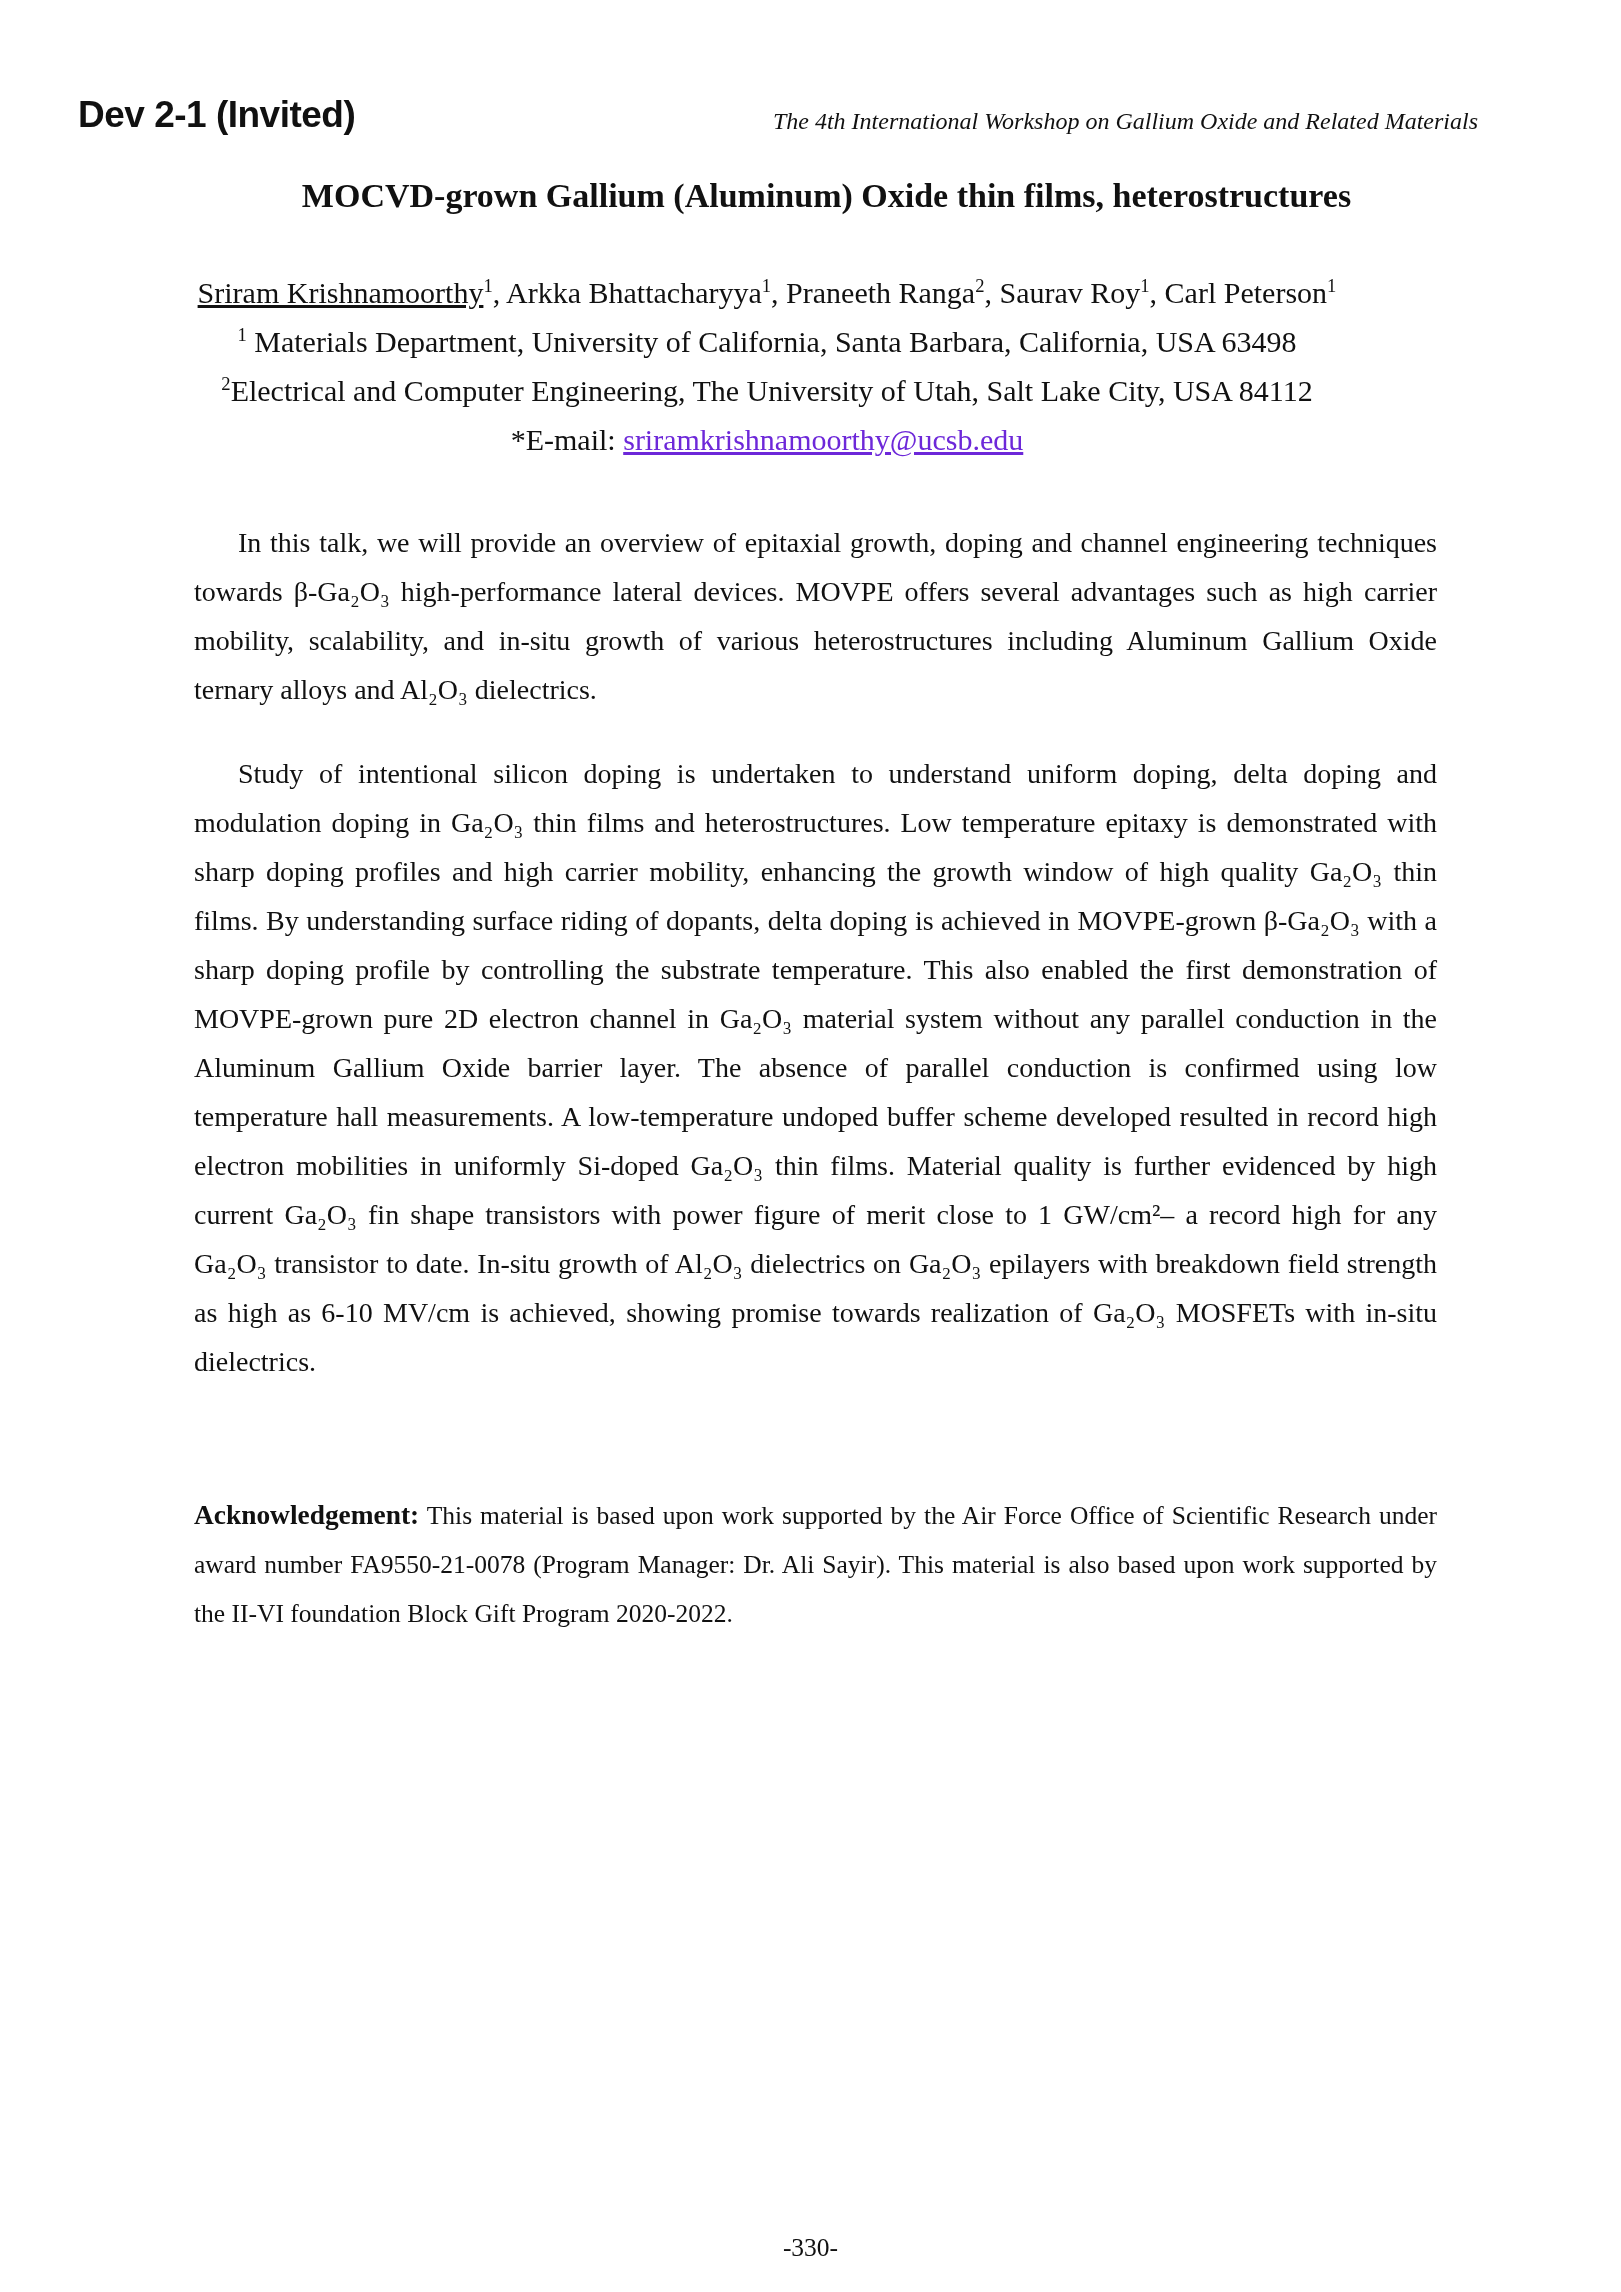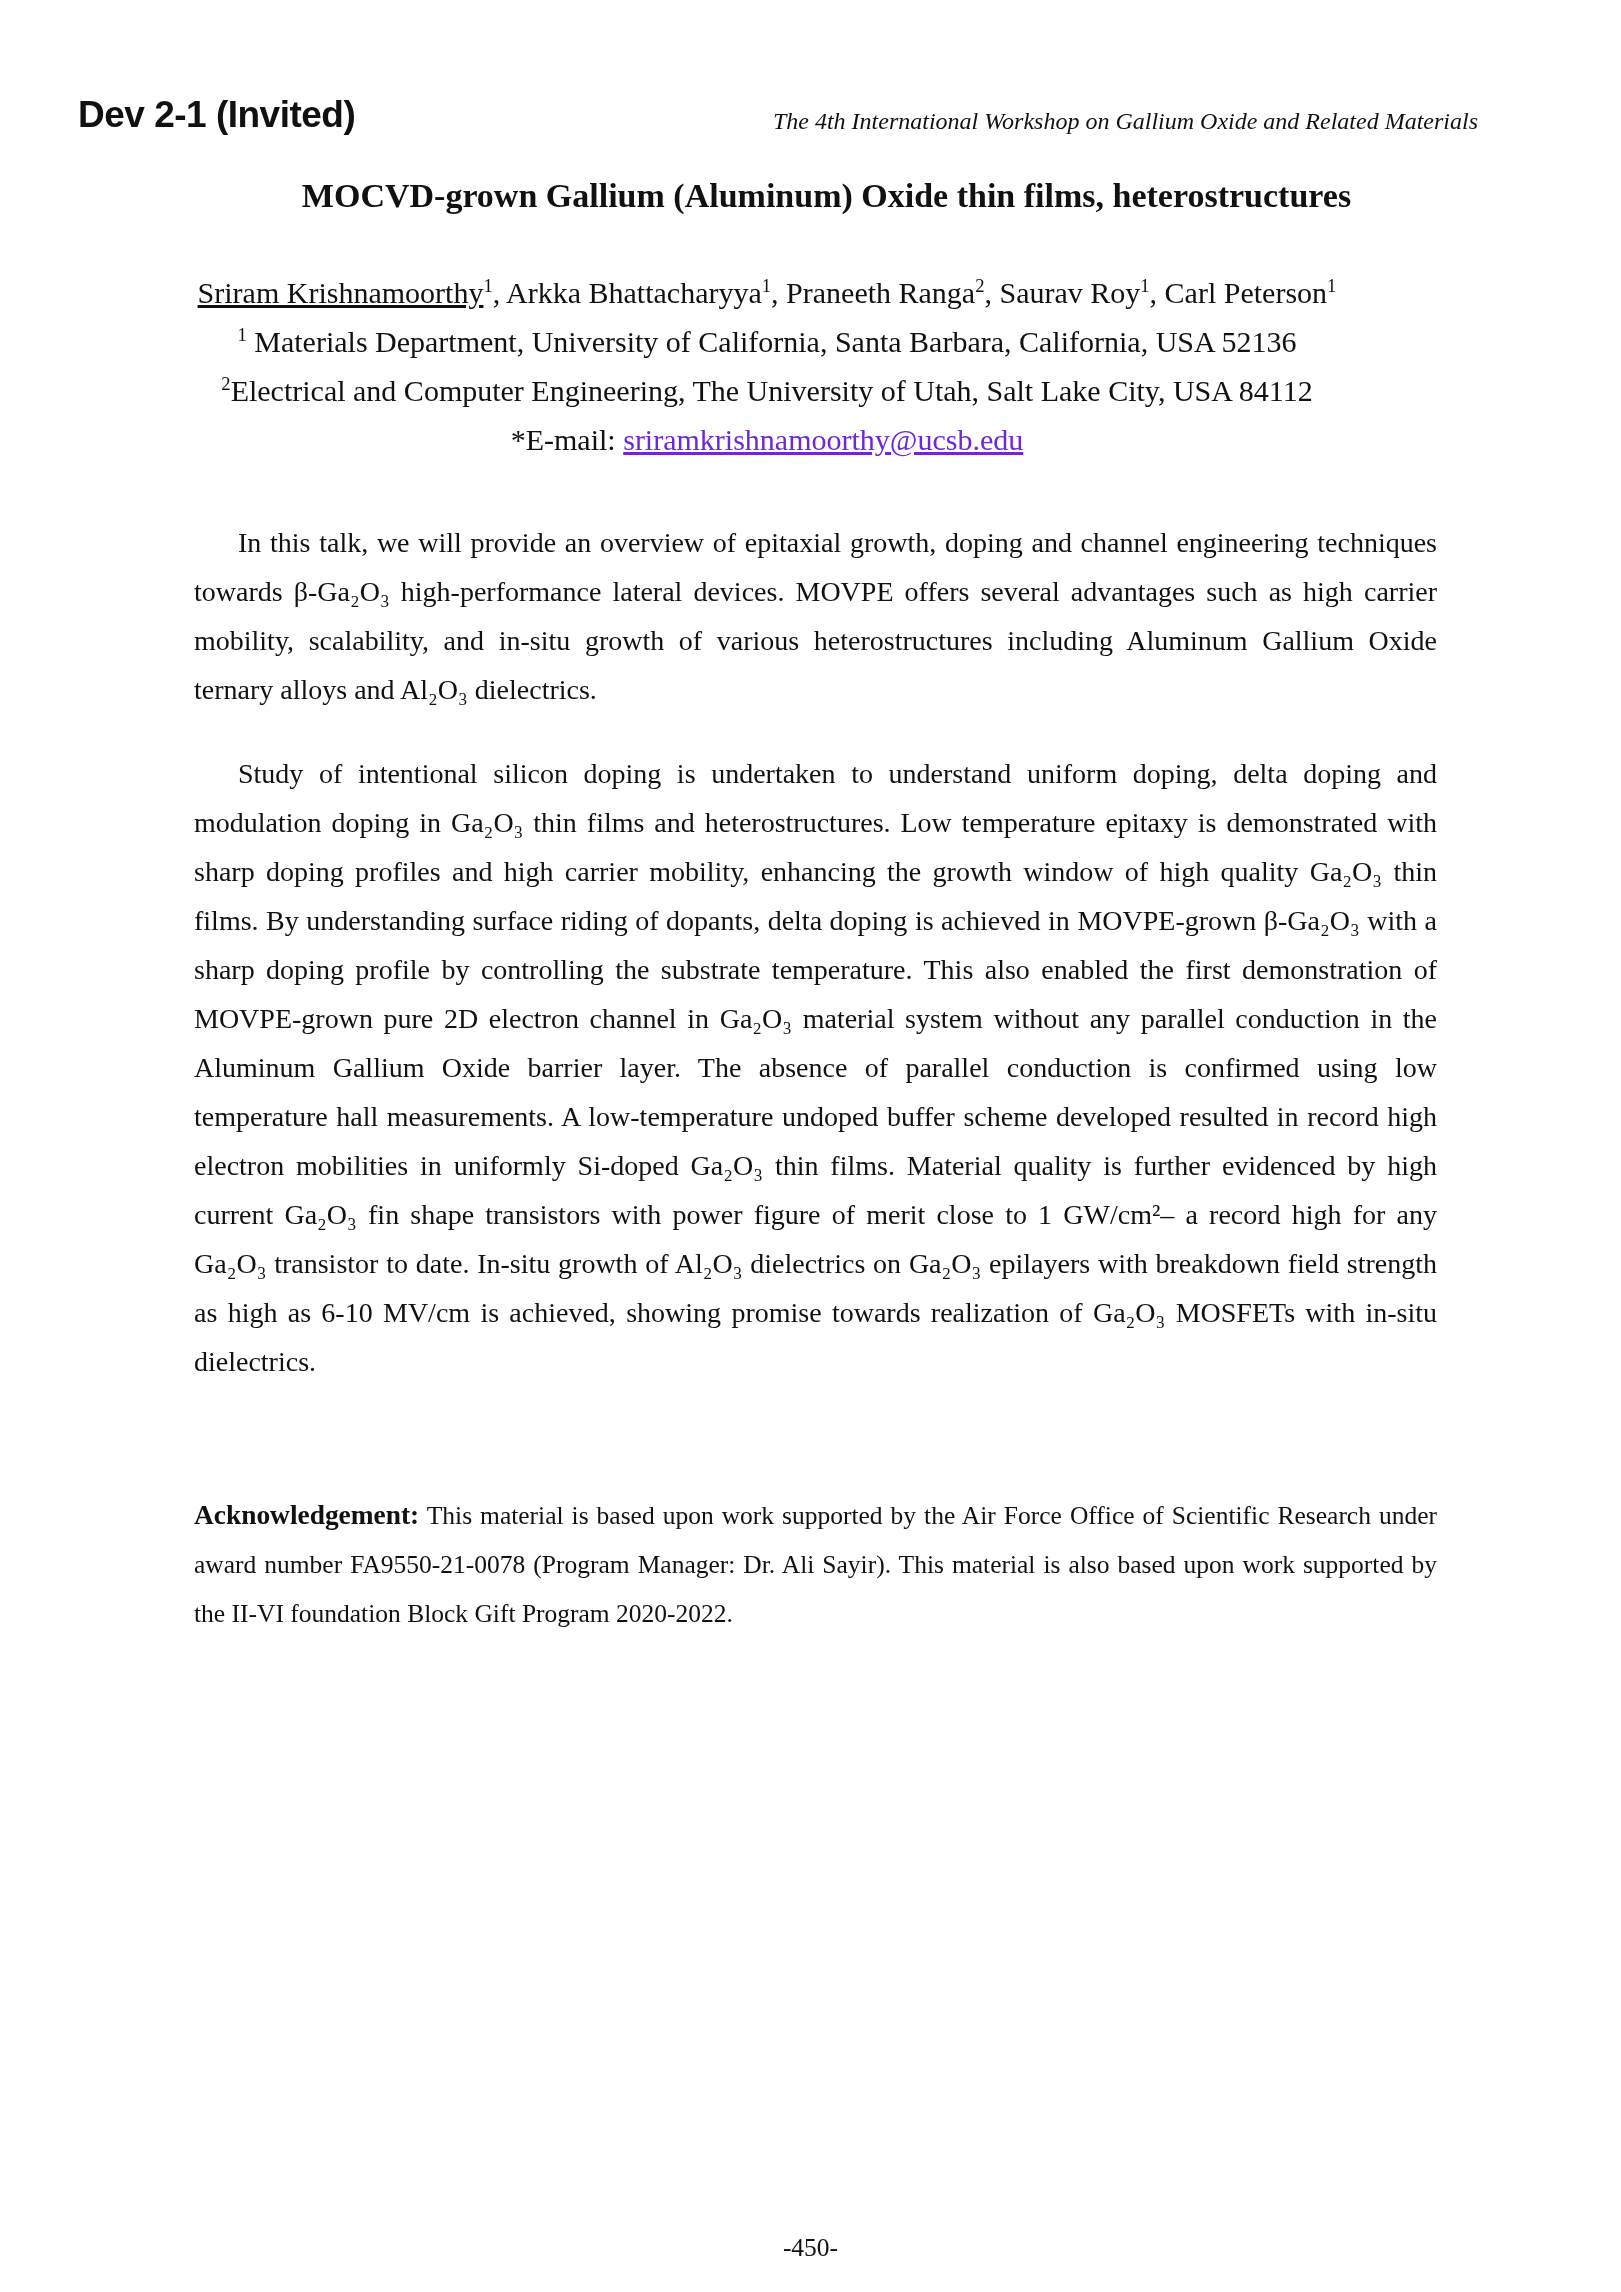--- a/index.html
+++ b/index.html
@@ -42,24 +42,24 @@
 </div>
 
 <div id="authors" class="centerline serif">
   <span class="presenter">Sriram Krishnamoorthy</span><sup>1</sup>,
   <span>Arkka Bhattacharyya</span><sup>1</sup>,
   <span>Praneeth Ranga</span><sup>2</sup>,
   <span>Saurav Roy</span><sup>1</sup>,
   <span>Carl Peterson</span><sup>1</sup>
 </div>
 
-<div id="aff1" class="centerline serif"><sup>1</sup><span> Materials Department, University of California, Santa Barbara, California, USA 52136</span></div>
+<div id="aff1" class="centerline serif"><sup>1</sup><span> Materials Department, University of California, Santa Barbara, California, USA 63498</span></div>
 <div id="aff2" class="centerline serif"><sup>2</sup><span>Electrical and Computer Engineering, The University of Utah, Salt Lake City, USA 84112</span></div>
 
 <div id="email-line" class="centerline serif"><span>*E-mail: </span><a class="email-link" href="mailto:sriramkrishnamoorthy@ucsb.edu">sriramkrishnamoorthy@ucsb.edu</a></div>
 
 <div id="para1" class="para serif">In this talk, we will provide an overview of epitaxial growth, doping and channel engineering techniques towards β-Ga₂O₃ high-performance lateral devices. MOVPE offers several advantages such as high carrier mobility, scalability, and in-situ growth of various heterostructures including Aluminum Gallium Oxide ternary alloys and Al₂O₃ dielectrics.</div>
 <div id="para2" class="para serif">Study of intentional silicon doping is undertaken to understand uniform doping, delta doping and modulation doping in Ga₂O₃ thin films and heterostructures. Low temperature epitaxy is demonstrated with sharp doping profiles and high carrier mobility, enhancing the growth window of high quality Ga₂O₃ thin films. By understanding surface riding of dopants, delta doping is achieved in MOVPE-grown β-Ga₂O₃ with a sharp doping profile by controlling the substrate temperature. This also enabled the first demonstration of MOVPE-grown pure 2D electron channel in Ga₂O₃ material system without any parallel conduction in the Aluminum Gallium Oxide barrier layer. The absence of parallel conduction is confirmed using low temperature hall measurements. A low-temperature undoped buffer scheme developed resulted in record high electron mobilities in uniformly Si-doped Ga₂O₃ thin films. Material quality is further evidenced by high current Ga₂O₃ fin shape transistors with power figure of merit close to 1 GW/cm²– a record high for any Ga₂O₃ transistor to date. In-situ growth of Al₂O₃ dielectrics on Ga₂O₃ epilayers with breakdown field strength as high as 6-10 MV/cm is achieved, showing promise towards realization of Ga₂O₃ MOSFETs with in-situ dielectrics.</div>
 
 <div id="ack" class="serif"><span class="ack-label">Acknowledgement:</span><span> This material is based upon work supported by the Air Force Office of Scientific Research under award number FA9550-21-0078 (Program Manager: Dr. Ali Sayir). This material is also based upon work supported by the II-VI foundation Block Gift Program 2020-2022.</span></div>
 
-<div id="page-number" class="serif">-450-</div>
+<div id="page-number" class="serif">-330-</div>
 
 
 </body></html>

